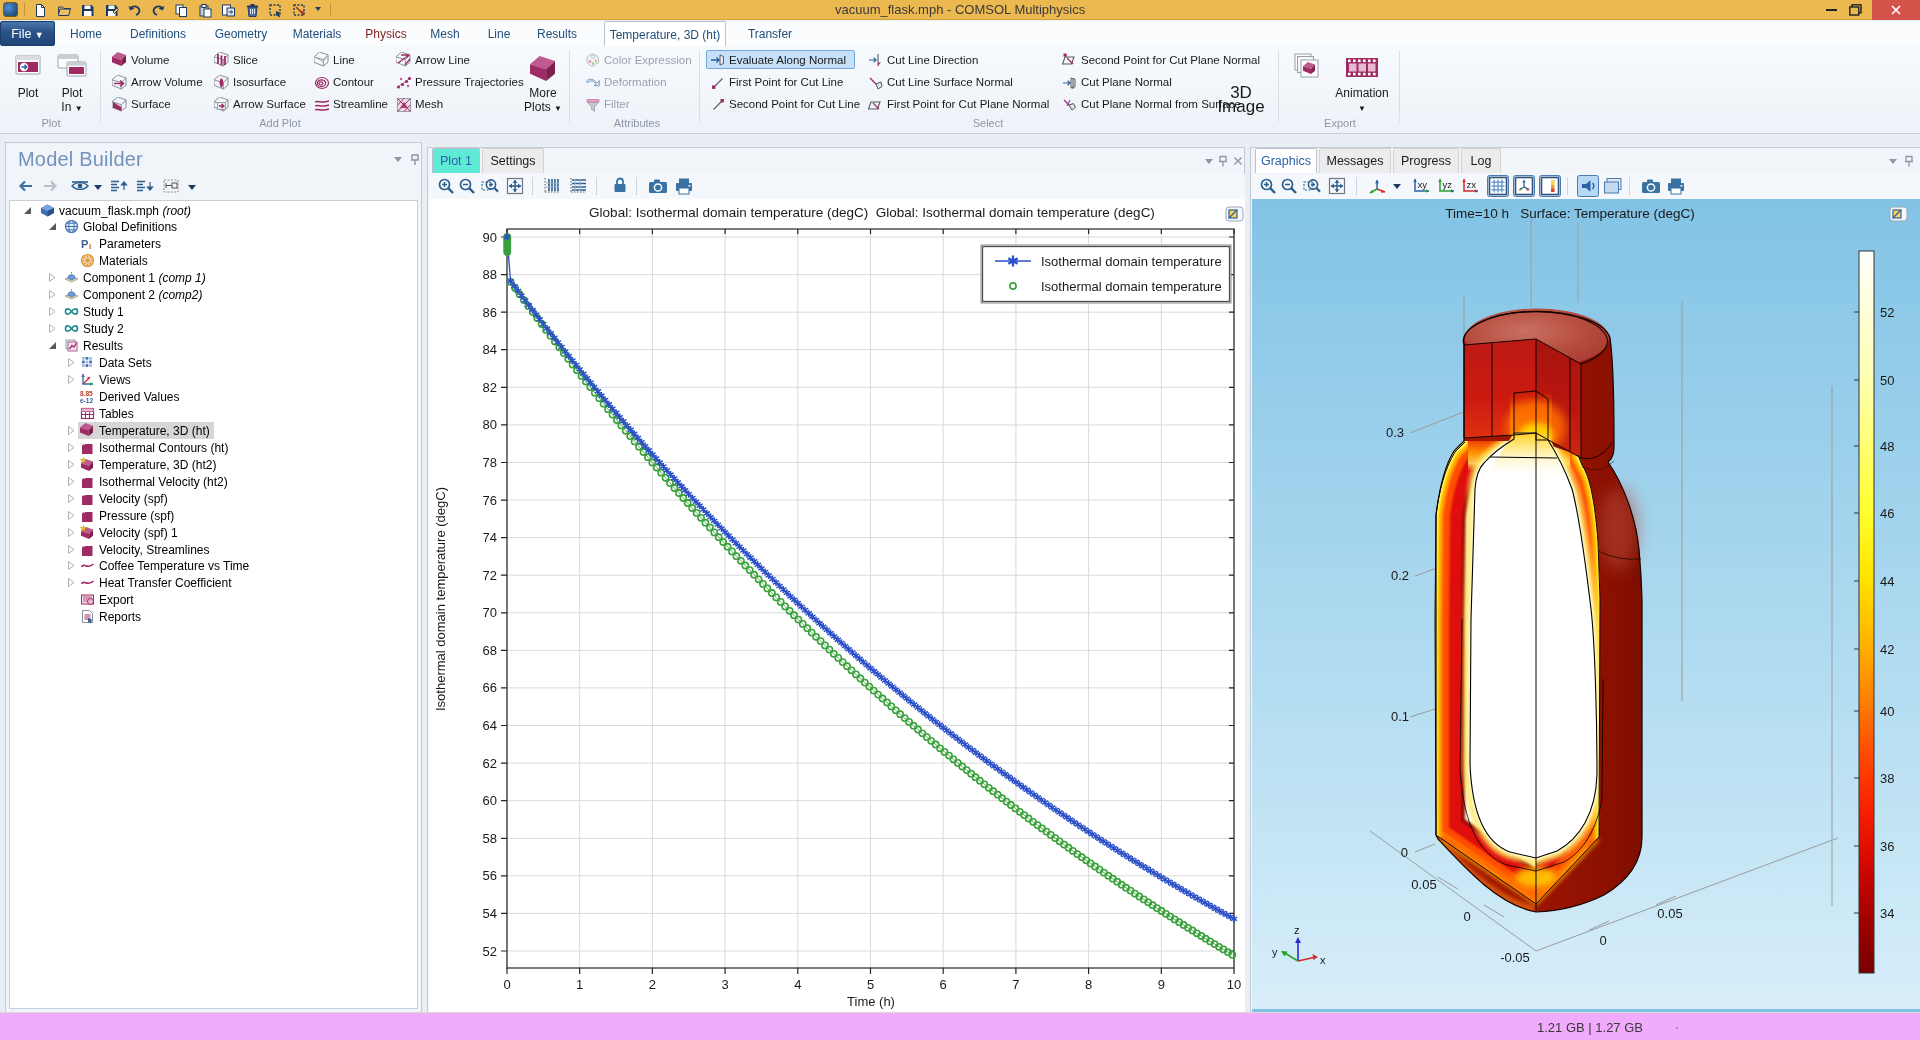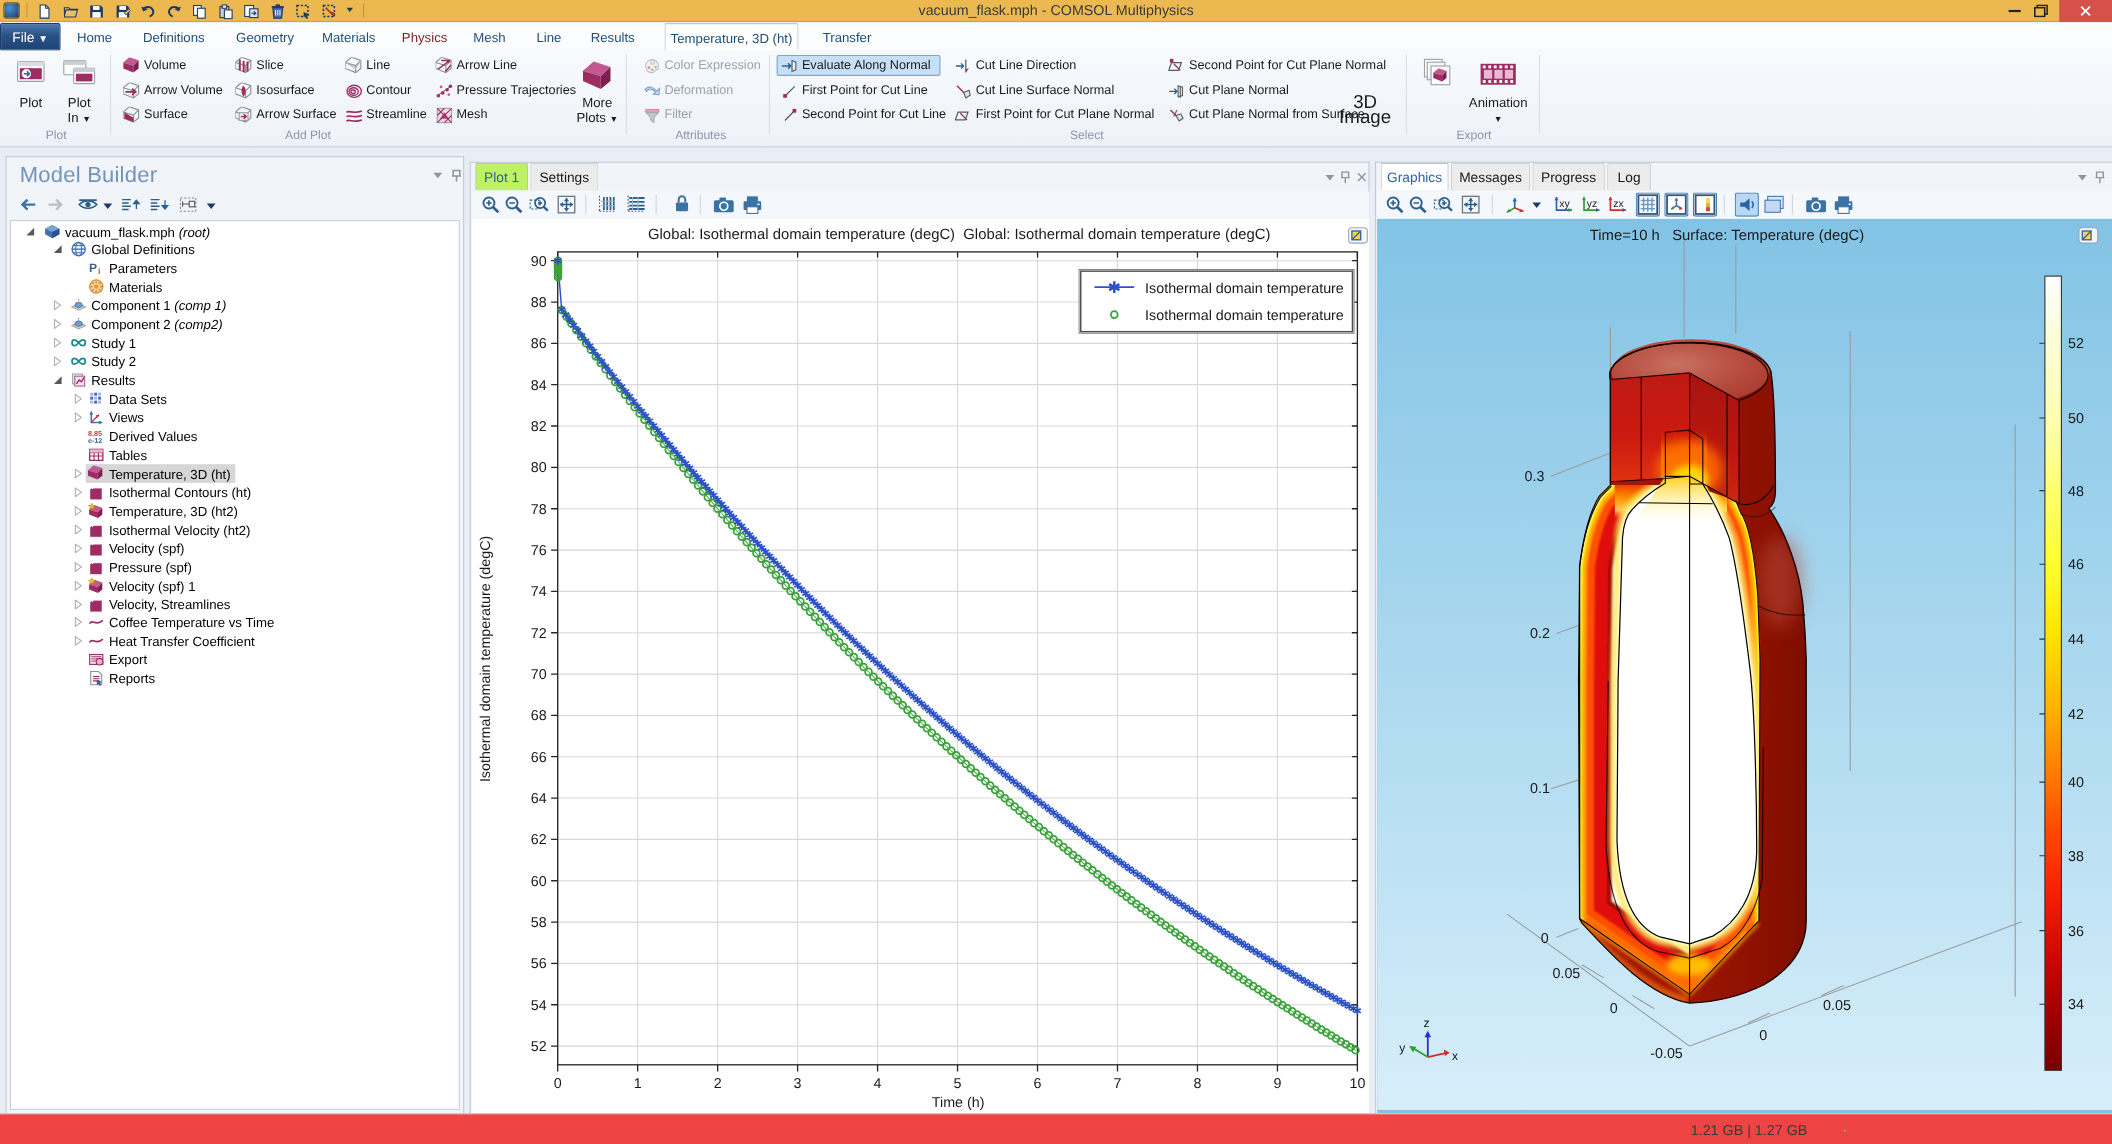--- a/index.html
+++ b/index.html
@@ -699,21 +699,21 @@
         <svg width="15" height="15" viewBox="0 0 15 15">
           <path d="M2.5 1.5 h7 l3 3 v9 h-10 Z" fill="#fff" stroke="#8a8f96"></path>
           <path d="M4.5 6 h6 M4.5 8 h6 M4.5 10 h6" stroke="#9f2b64" stroke-width="1"></path>
           <path d="M8 9 l5 2 l-2 0.8 l1 2 l-1.4 0.8 l-1 -2 L8 14 Z" fill="#3b5d8f"></path>
         </svg>
       </div>
       <div style="position:absolute;left:89px;top:409.29999999999984px;font-size:12px;color:#000">Reports</div>
     </div>
   </div>
 <div class="abs" style="left:427px;top:147px;width:818px;height:865px;background:#f1f4f9;border:1px solid #c3cad4;border-bottom:none">
-    <div style="position:absolute;left:4px;top:0;width:48px;height:25px;background:#bef264;border:1px solid #b9c2ce;border-bottom:none;border-radius:2px 2px 0 0;font-size:12.5px;color:#2b62a9;text-align:center;line-height:25px">Plot 1</div>
+    <div style="position:absolute;left:4px;top:0;width:48px;height:25px;background:#5eead4;border:1px solid #b9c2ce;border-bottom:none;border-radius:2px 2px 0 0;font-size:12.5px;color:#2b62a9;text-align:center;line-height:25px">Plot 1</div>
     <div style="position:absolute;left:54px;top:0;width:62px;height:25px;background:#ececec;border:1px solid #d3d3d3;border-bottom:none;border-radius:2px 2px 0 0;font-size:12.5px;color:#1a1a1a;text-align:center;line-height:25px">Settings</div>
     <div style="position:absolute;left:777px;top:11px;width:0;height:0;border-left:4px solid transparent;border-right:4px solid transparent;border-top:5px solid #8d96a8"></div>
     <svg class="abs" style="left:790px;top:7px" width="10" height="13" viewBox="0 0 10 13">
       <path d="M2 1.5 h6 v5 h-6 Z M1 6.5 h8 M5 6.5 v5" stroke="#8d96a8" stroke-width="1.3" fill="none"></path>
     </svg>
     <svg class="abs" style="left:805px;top:8px" width="10" height="10" viewBox="0 0 10 10">
       <path d="M1.5 1.5 L8.5 8.5 M8.5 1.5 L1.5 8.5" stroke="#8d96a8" stroke-width="1.4"></path>
     </svg>
     <div style="position:absolute;left:1px;top:26px;width:816px;height:25px;background:#f4f7fb"></div>
     <div style="position:absolute;left:9px;top:29px">
@@ -1543,15 +1543,15 @@
         <text x="628" y="386.5" font-size="13" fill="#1a1a1a">44</text>
         <text x="628" y="454.5" font-size="13" fill="#1a1a1a">42</text>
         <text x="628" y="516.5" font-size="13" fill="#1a1a1a">40</text>
         <text x="628" y="583.5" font-size="13" fill="#1a1a1a">38</text>
         <text x="628" y="651.5" font-size="13" fill="#1a1a1a">36</text>
         <text x="628" y="718.5" font-size="13" fill="#1a1a1a">34</text>
         <path d="M602 113h5 M602 181h5 M602 247h5 M602 314h5 M602 382h5 M602 450h5 M602 512h5 M602 579h5 M602 647h5 M602 714h5" stroke="#333" stroke-width="1"></path>
       </svg>
     </div>
   </div>
-<div class="abs" style="left:0;top:1012px;width:1920px;height:28px;background:#ef4444;border-top:1px solid #dcd8d5">
+<div class="abs" style="left:0;top:1012px;width:1920px;height:28px;background:#f0abfc;border-top:1px solid #dcd8d5">
     <div style="position:absolute;left:1537px;top:7px;font-size:13px;color:#3a3a3a">1.21 GB | 1.27 GB</div>
     <div style="position:absolute;left:1676px;top:14px;width:2px;height:2px;background:#9a9a9a"></div>
   </div>
 </body></html>

